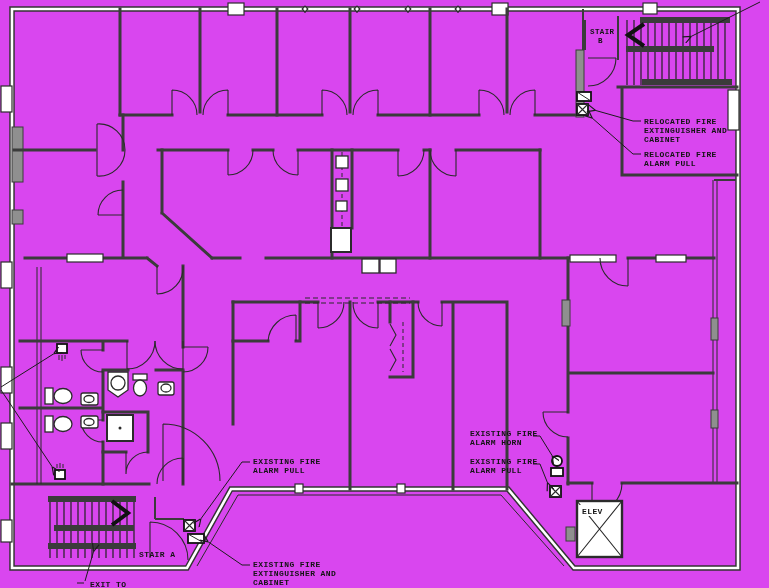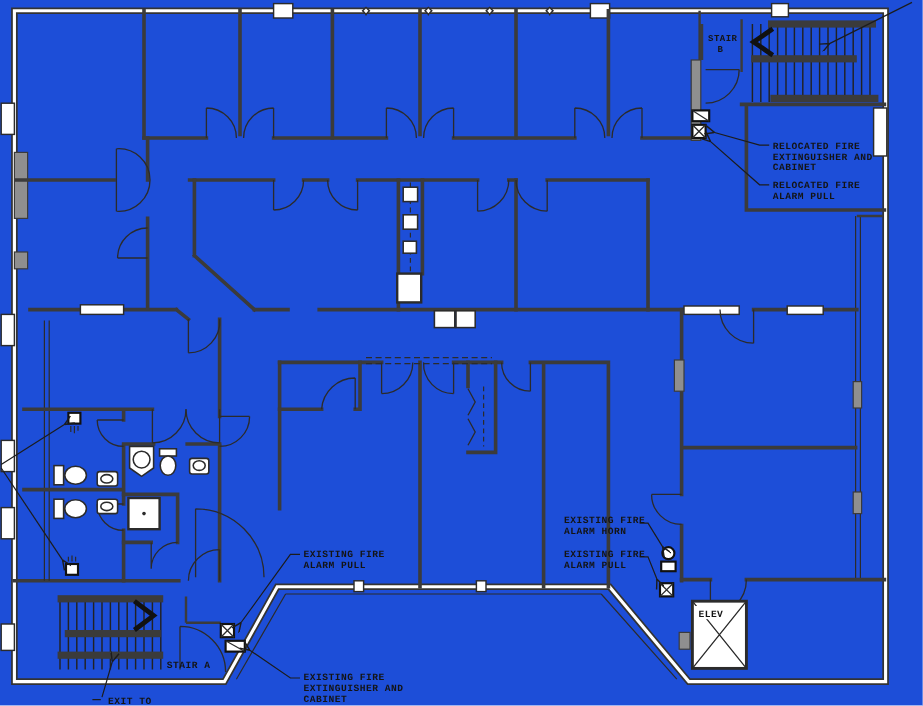--- a/index.html
+++ b/index.html
@@ -1,17 +1,17 @@
 <!DOCTYPE html>
 <html><head>
 <meta charset="utf-8">
 <style>
   html,body{margin:0;padding:0;background:#fff;}
   .sheet{
-    position:relative;width:769px;height:588px;background:#1d4ed8;
+    position:relative;width:769px;height:588px;background:#d946ef;
     font-family:"Liberation Mono","DejaVu Sans Mono",monospace;
     overflow:hidden;
   }
   svg{display:block}
   .wall-hollow{fill:none;stroke:#333;stroke-width:5.5;}
   .wall-hollow-core{fill:none;stroke:#fff;stroke-width:2.6;}
   .wall{fill:none;stroke:#3b3b3b;stroke-width:3;stroke-linecap:square;}
   .wall-thin{fill:none;stroke:#3b3b3b;stroke-width:2;}
   .line{fill:none;stroke:#2b2b2b;stroke-width:1.1;}
   .thin{fill:none;stroke:#2b2b2b;stroke-width:1;}

